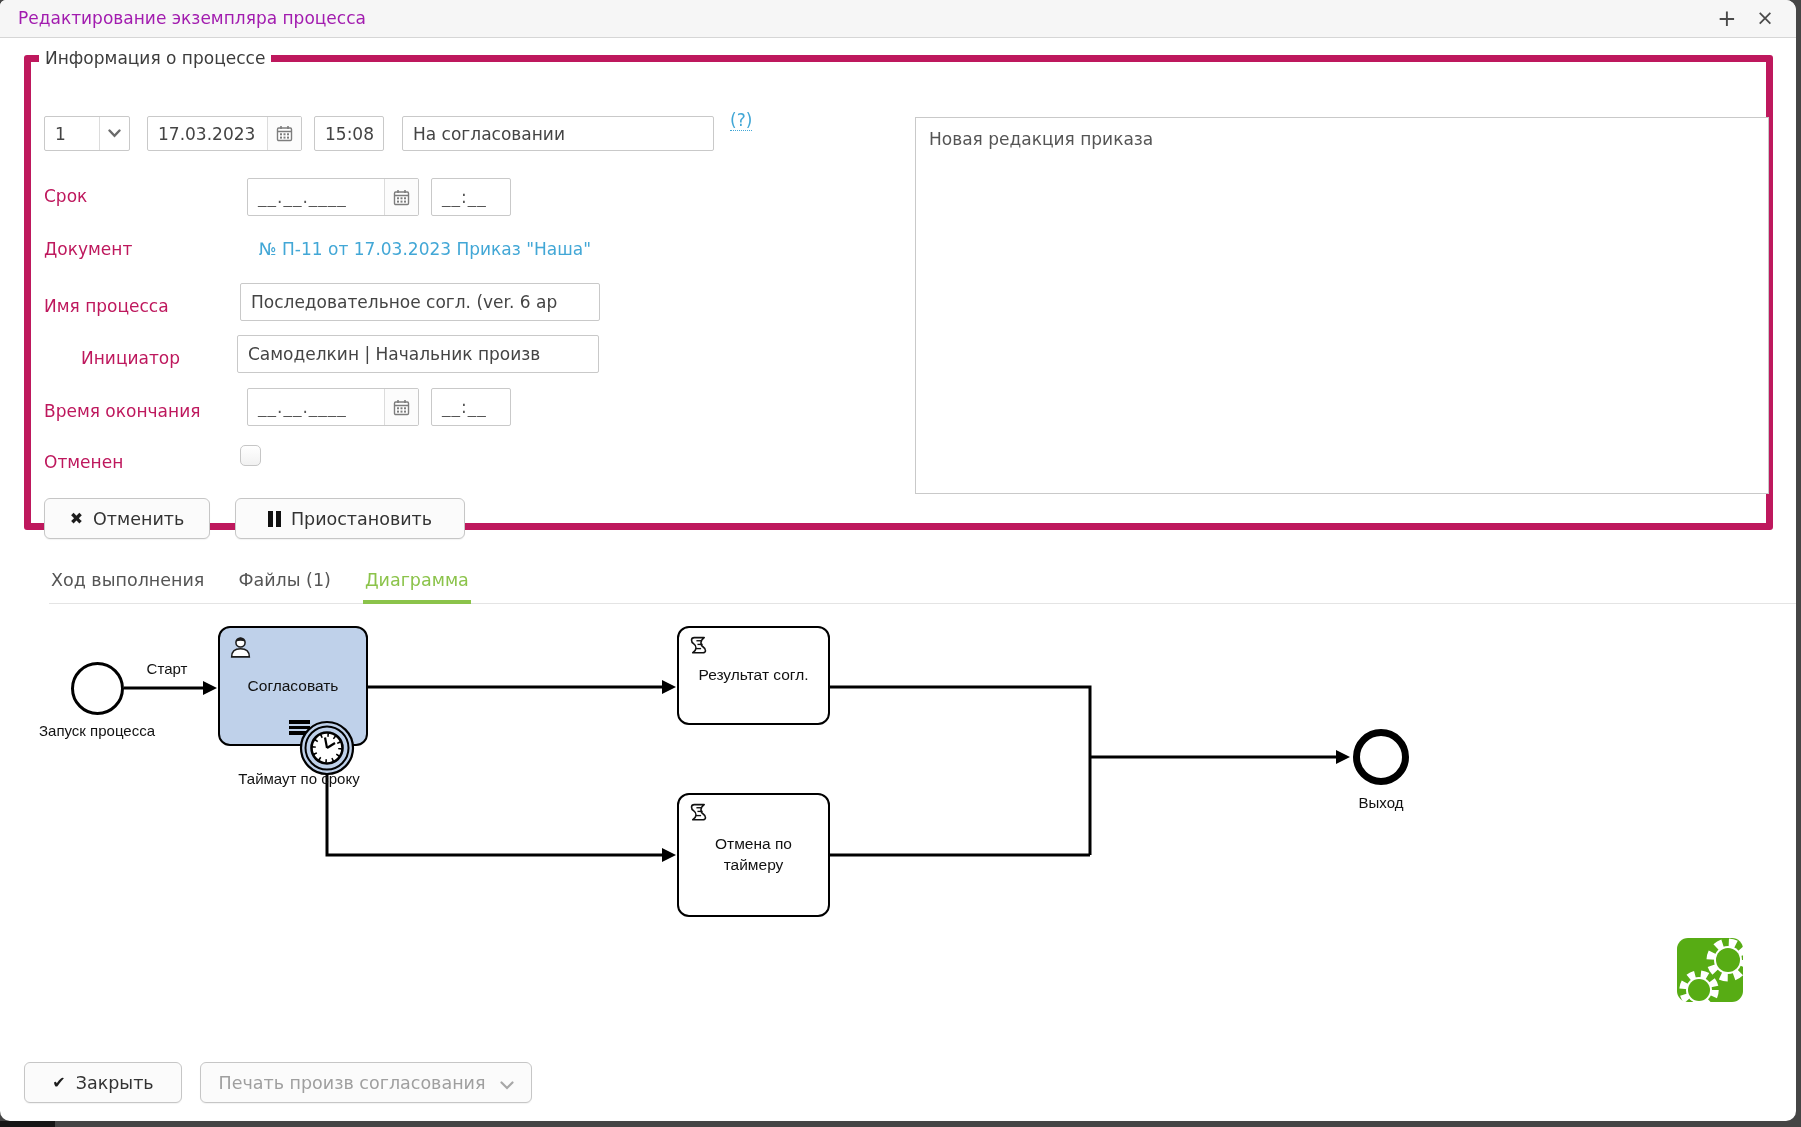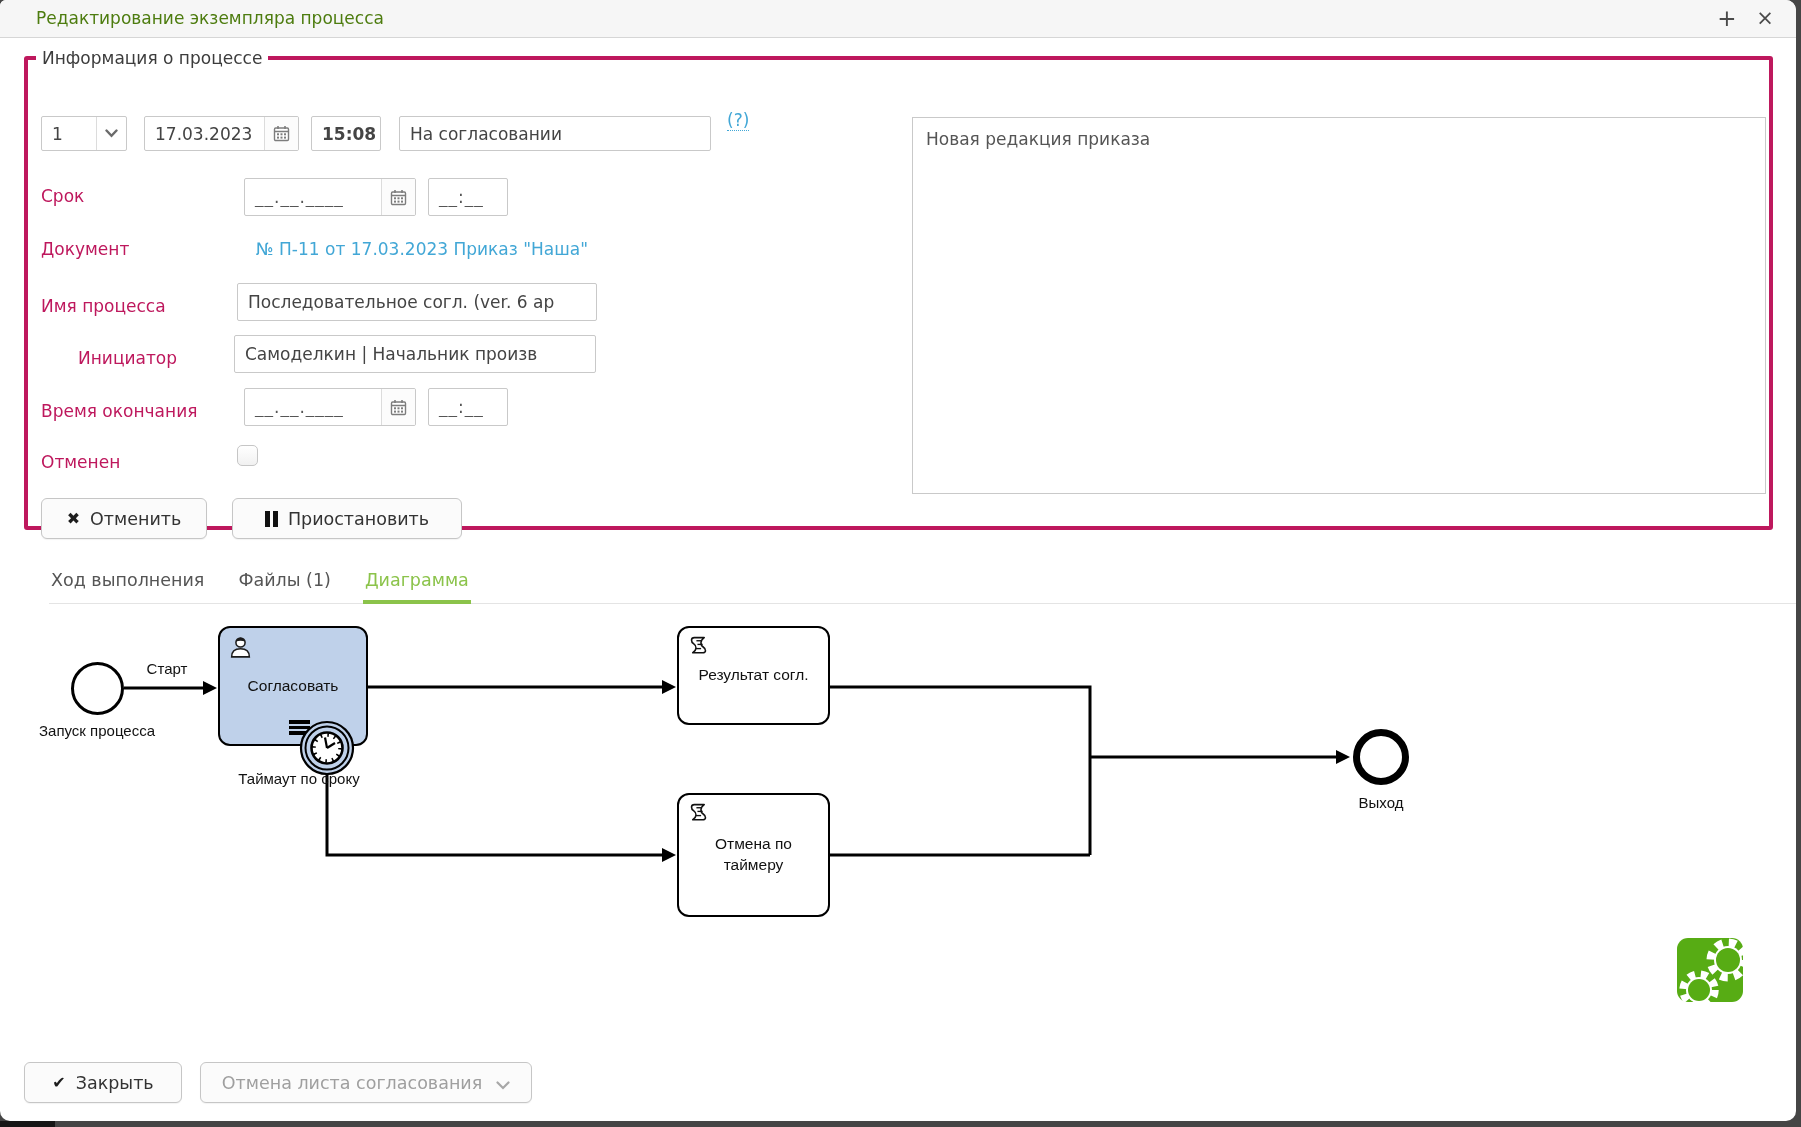--- a/index.html
+++ b/index.html
@@ -7,28 +7,28 @@
   body { background:#454545; font-family:"DejaVu Sans", sans-serif; }
   .screen { position:relative; width:1801px; height:1127px; background:#454545; }
   .taskbar-dark-left { position:absolute; left:0; top:1121px; width:55px; height:6px; background:#161616; }
   .window {
     position:absolute; left:0; top:0; width:1796px; height:1121px;
     background:#ffffff; border-radius:6px 10px 10px 10px; overflow:hidden;
   }
   
   .titlebar { position:absolute; left:0; top:0; width:100%; height:38px;
     background:#f6f6f6; border-bottom:1px solid #d6d6d6; }
-  .titlebar .title { position:absolute; left:36px; top:8px; font-size:17px; color:#4d7c0f; }
+  .titlebar .title { position:absolute; left:18px; top:8px; font-size:17px; color:#a21caf; }
   .winbtn { position:absolute; top:2px; width:34px; height:32px; background:transparent; border:none;
     font-size:23px; color:#4a4a4a; cursor:pointer; font-family:"DejaVu Sans", sans-serif; }
   .winbtn.plus { right:52px; }
   .winbtn.close { right:14px; font-size:21px; }
   
   fieldset.info { position:absolute; left:24px; top:48px; width:1749px; height:482px;
-    border:4px solid #be185d; border-radius:3px; }
+    border:7px solid #be185d; border-radius:3px; }
   fieldset.info legend { margin-left:8px; padding:0 6px; font-size:17px; color:#3c3c3c; }
   .fld { position:absolute; }
   .label { font-size:17px; color:#be185d; white-space:nowrap; }
   .inputbox { background:#fff; border:1px solid #c9c9c9; border-radius:2px;
     display:flex; align-items:center; font-size:17px; color:#444; overflow:hidden; white-space:nowrap; }
   .inputbox .val { padding:0 10px; overflow:hidden; }
   .iconcell { margin-left:auto; border-left:1px solid #dcdcdc; height:100%; width:34px;
     display:flex; align-items:center; justify-content:center; background:#fcfcfc; }
   .mask { color:#555; letter-spacing:1px; }
   .chevcell { margin-left:auto; border-left:1px solid #dcdcdc; height:100%; width:30px;
@@ -112,21 +112,21 @@
                 <rect x="4" y="8.3" width="2" height="2"></rect>
                 <rect x="7.5" y="8.3" width="2" height="2"></rect>
                 <rect x="11" y="8.3" width="2" height="2"></rect>
                 <rect x="4" y="11.6" width="2" height="2"></rect>
                 <rect x="7.5" y="11.6" width="2" height="2"></rect>
                 <rect x="11" y="11.6" width="2" height="2"></rect>
               </g>
             </svg>
         </span>
       </div>
-      <div class="fld inputbox" style="left:283px; top:48px; width:70px; height:35px;font-weight:bold;">
+      <div class="fld inputbox" style="left:283px; top:48px; width:70px; height:35px;">
         <span class="val">15:08</span>
       </div>
       <div class="fld inputbox" style="left:371px; top:48px; width:312px; height:35px;">
         <span class="val">На согласовании</span>
       </div>
       <a href="#" class="fld help" style="left:699px; top:42px;">(?)</a>
 
       <textarea class="commentbox" style="">Новая редакция приказа</textarea>
 
       <div class="fld label" style="left:13px; top:118px;">Срок</div>
@@ -305,21 +305,21 @@
           </g>
         </svg>
       </span>
     </div>
 
     <button class="btn footer-close">
       <span class="check-ic">✔</span>
       <span>Закрыть</span>
     </button>
     <button class="btn footer-print">
-      <span>Отмена листа согласования</span>
+      <span>Печать произв согласования</span>
       <span class="chev">
         <svg width="14" height="9" viewBox="0 0 14 9">
             <path d="M1.5,1.5 L7,7 L12.5,1.5" fill="none" stroke="#a7a7a7" stroke-width="2.2" stroke-linecap="round"></path>
           </svg>
       </span>
     </button>
 
   </div>
   <div class="taskbar-dark-left"></div>
 </div>

